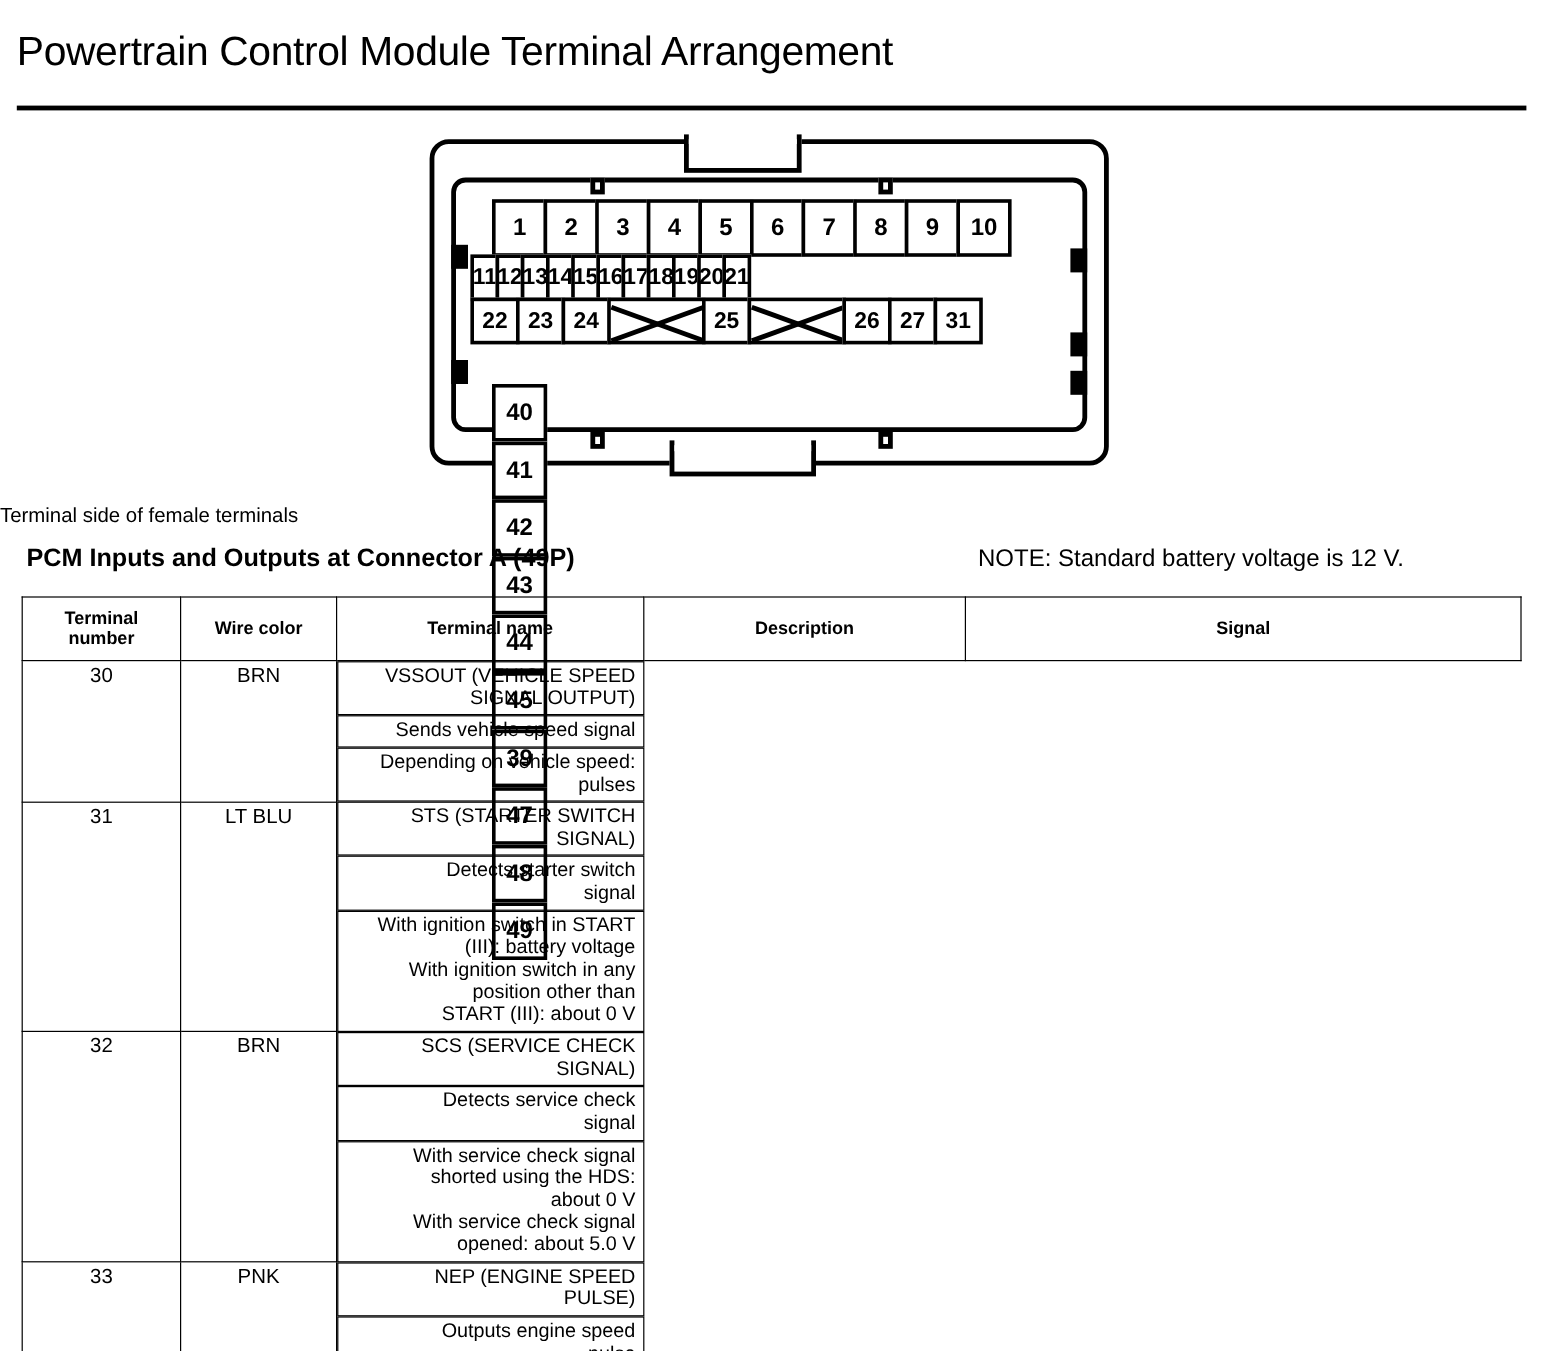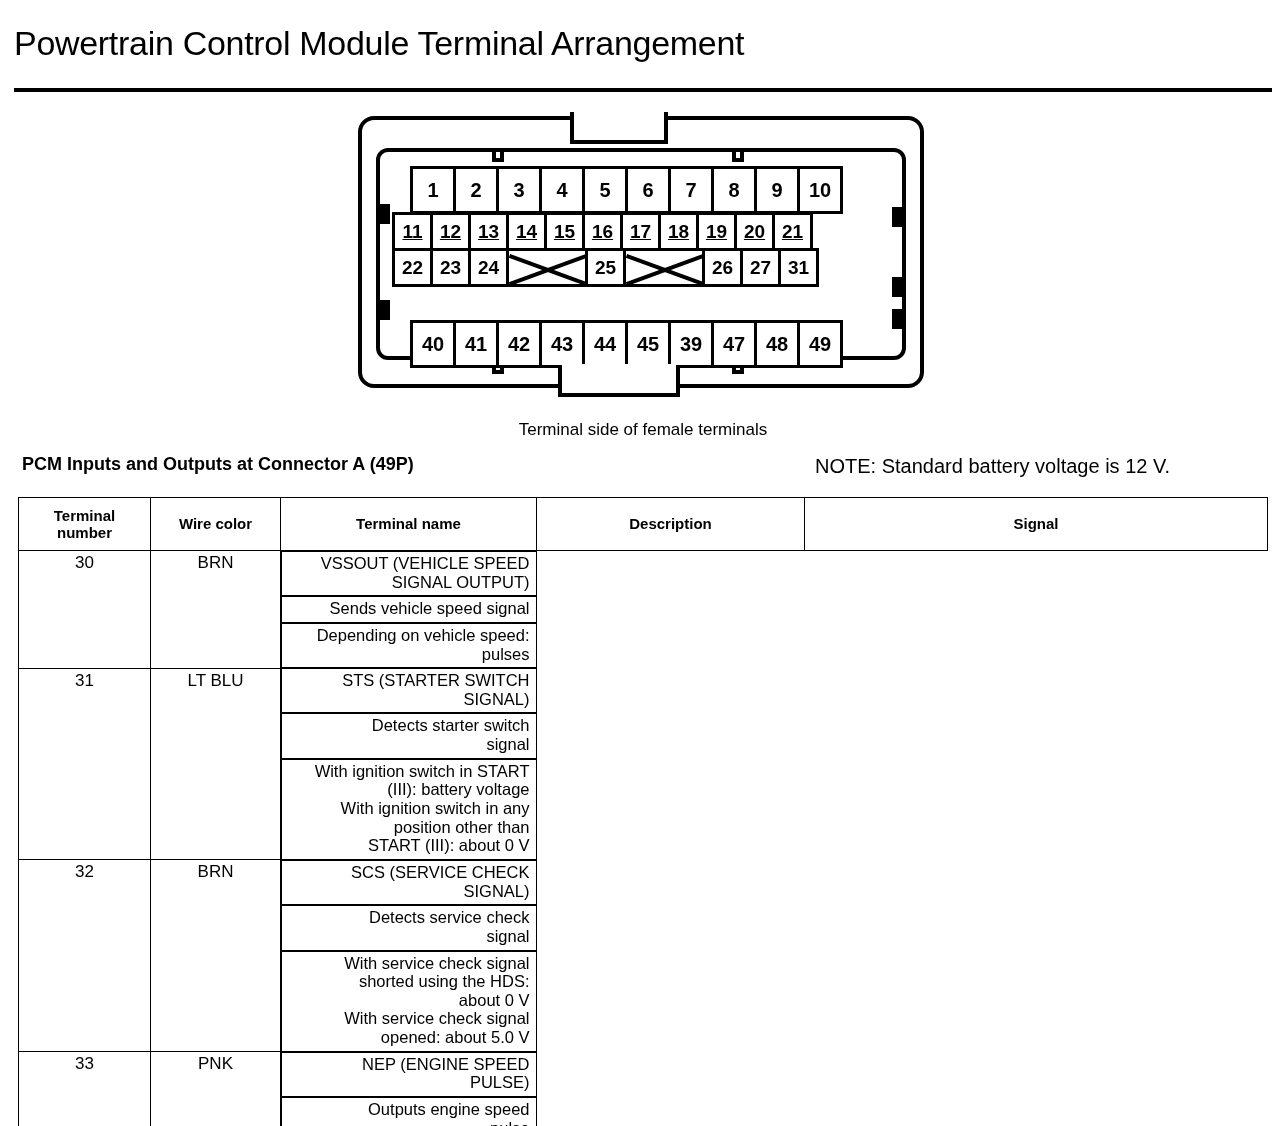--- a/index.html
+++ b/index.html
@@ -167,44 +167,43 @@
     background: #000;
   }
   .pin.blank::before { transform: rotate(20deg); transform-origin: center; }
   .pin.blank::after  { transform: rotate(-20deg); transform-origin: center; }
 
   
   .row-a { left: 20px;  top: 0px;   }
   .row-b { left: 2px;   top: 46px;  }
   .row-c { left: 2px;   top: 82px; border-radius: 12px;  }
   .row-d { left: 2px;   top: 118px; }
-  .row-e { left: 20px;  top: 154px; }
+  .row-e { left: 20px;  top: 154px; flex-direction: column; }
 
   .row-a .pin { width: 46px; height: 48px; }
-  .row-b .pin { width: 41px; height: 39px; font-size: 19px; text-decoration: underline; }
+  .row-b .pin { width: 24px; height: 39px; font-size: 19px; }
   .row-c .pin { width: 41px; height: 39px; font-size: 19px; }
   .row-d .pin { width: 41px; height: 39px; font-size: 19px; }
   .row-e .pin { width: 46px; height: 48px; }
   .row-c .pin.blank2 { width: 82px; }
 
   .diagram-caption {
     position: absolute;
     left: 0;
     top: 420px;
     width: 1286px;
-    text-align: center;
     font-size: 17px;
   }
 
   
   .section-head {
     position: absolute;
     left: 22px;
     top: 454px;
-    font-size: 18px;
+    font-size: 21px;
     font-weight: bold;
     white-space: nowrap;
   }
   .section-note {
     position: absolute;
     left: 815px;
     top: 455px;
     font-size: 20px;
     white-space: nowrap;
     text-align: center;

